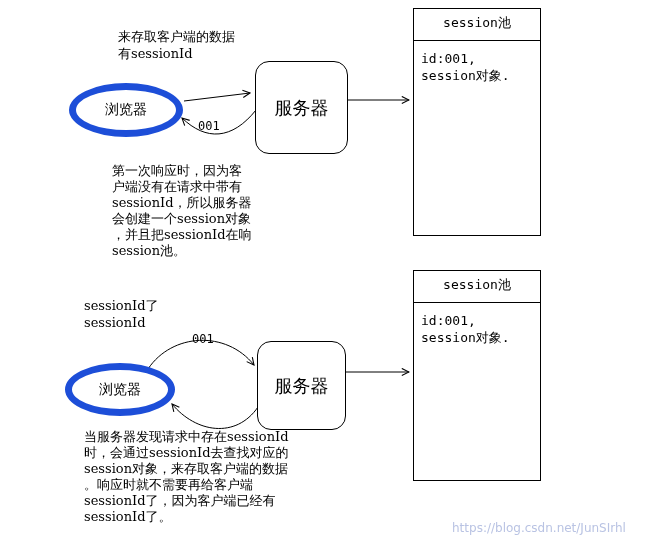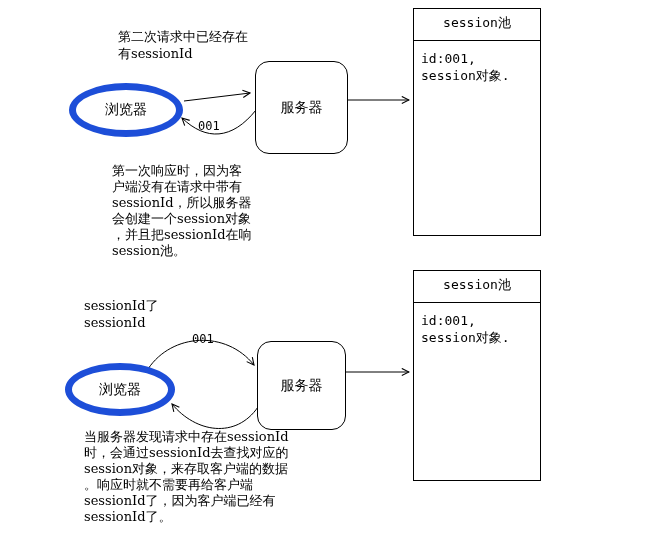--- a/index.html
+++ b/index.html
@@ -38,21 +38,21 @@
     background: #fff;
     font-family: Liberation Mono, monospace;
   }
 
   .server-box {
     border: 1px solid #000;
     border-radius: 14px;
     display: flex;
     align-items: center;
     justify-content: center;
-    font-size: 14px;
+    font-size: 18px;
     background: #fff;
   }
 
   .pool {
     border: 1px solid #000;
     background: #fff;
   }
 
   .pool-header {
     border-bottom: 1px solid #000;
@@ -104,21 +104,21 @@
 
     <path d="M184,101 L250,93" fill="none" stroke="#000" stroke-width="1" marker-end="url(#arrowhead)"></path>
     <path d="M256,110 C232,140 206,141 182,118" fill="none" stroke="#000" stroke-width="1" marker-end="url(#arrowhead)"></path>
     <path d="M348,100 L409,100" fill="none" stroke="#000" stroke-width="1" marker-end="url(#arrowhead)"></path>
 
     <path d="M148,369 C172,333 226,330 254,365" fill="none" stroke="#000" stroke-width="1" marker-end="url(#arrowhead)"></path>
     <path d="M258,407 C236,439 196,433 172,404" fill="none" stroke="#000" stroke-width="1" marker-end="url(#arrowhead)"></path>
     <path d="M346,372 L409,372" fill="none" stroke="#000" stroke-width="1" marker-end="url(#arrowhead)"></path>
   </svg>
 
-  <div class="abs caption" style="left:118px; top:28px; width:178px;">第二次请求中已经存在
+  <div class="abs caption" style="left:118px; top:28px; width:178px;">来存取客户端的数据
 有sessionId</div>
 
   <div class="abs ellipse" style="left:69px; top:83px; width:114px; height:54px;">
     <span>浏览器</span>
   </div>
 
   <div class="abs server-box" style="left:255px; top:61px; width:93px; height:93px;">
     <span>服务器</span>
   </div>
 
@@ -156,14 +156,15 @@
 session对象.</div>
   </div>
 
   <div class="abs description" style="left:84px; top:429px; width:272px;">当服务器发现请求中存在sessionId
 时，会通过sessionId去查找对应的
 session对象，来存取客户端的数据
 。响应时就不需要再给客户端
 sessionId了，因为客户端已经有
 sessionId了。</div>
 
+  <div class="abs watermark" style="left:452px; top:521px;">https://blog.csdn.net/JunSIrhl</div>
 
 </div>
 
 </body></html>

